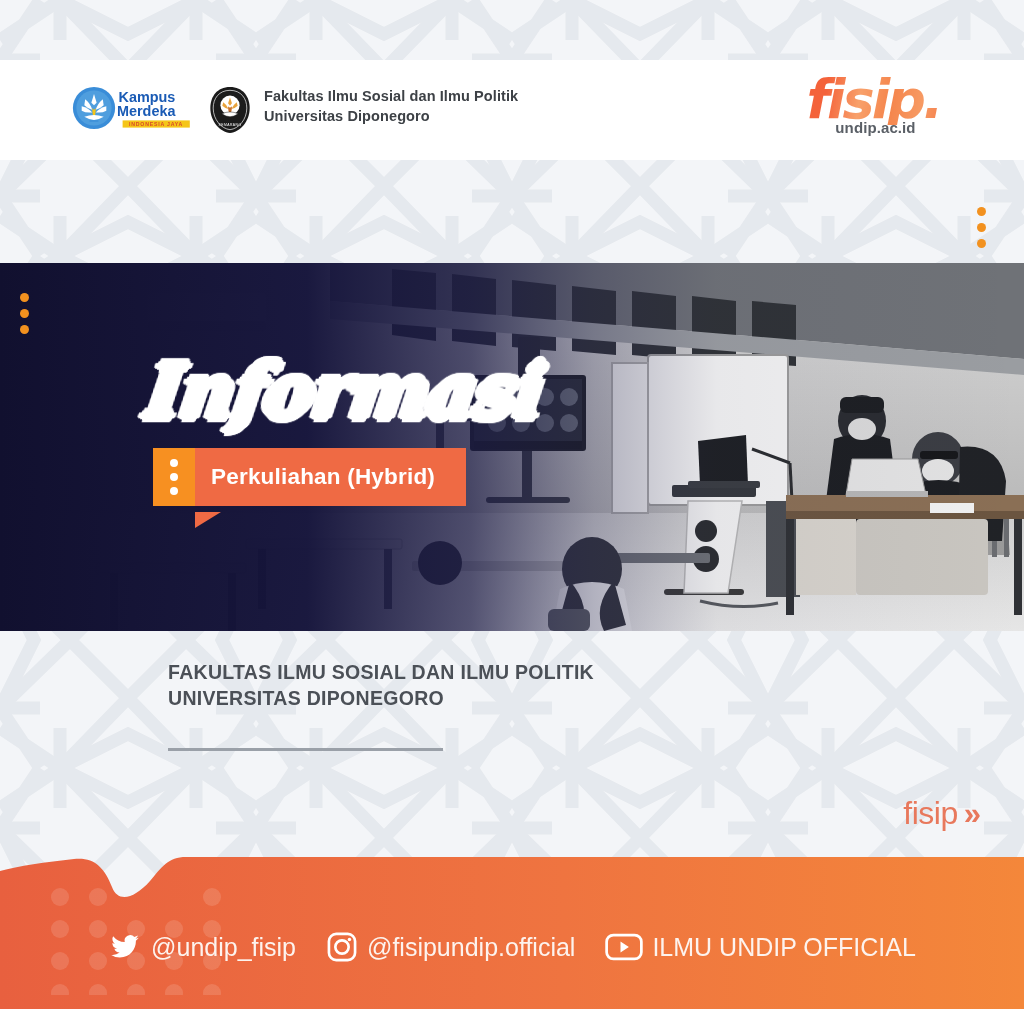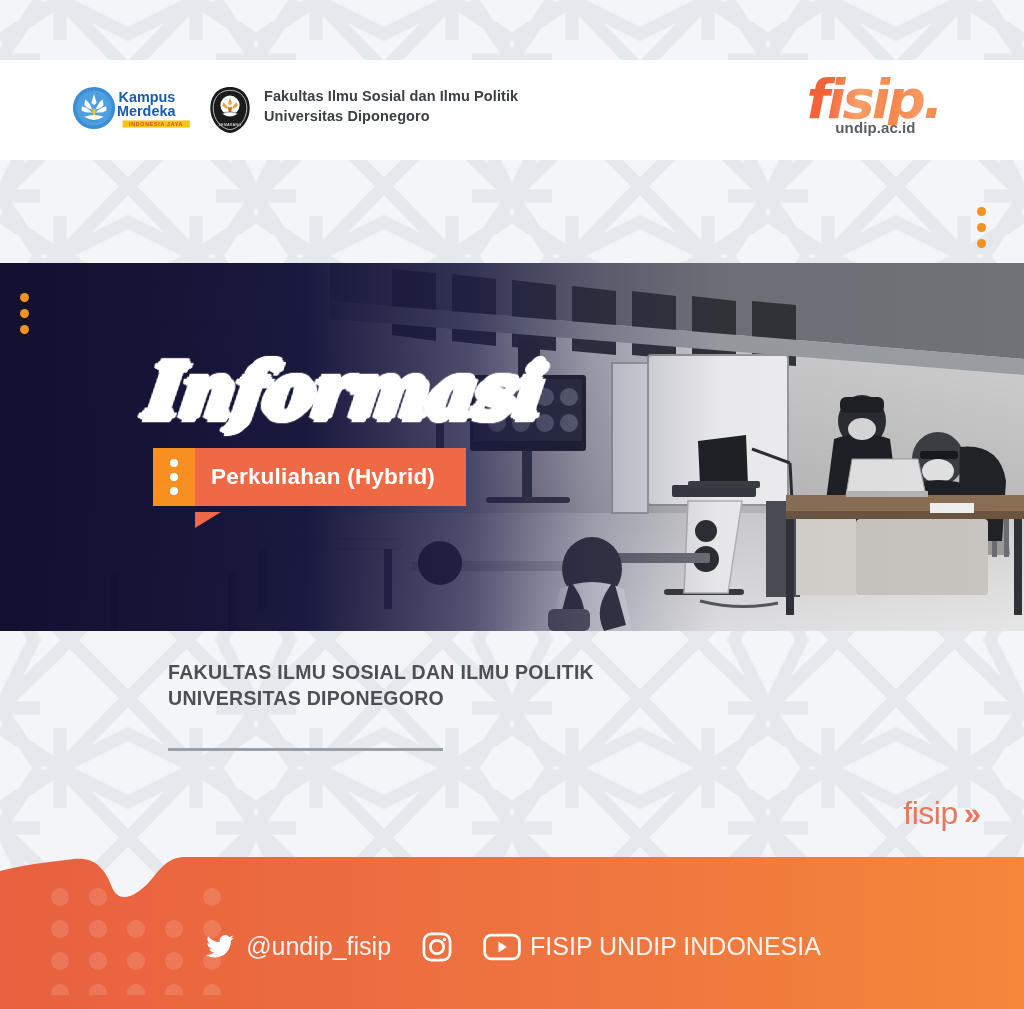--- a/index.html
+++ b/index.html
@@ -142,21 +142,21 @@
     position:absolute; left:0; bottom:0; width:1024px; height:152px;
     z-index:5; overflow:hidden;
   }
   #footer-shape{ position:absolute; inset:0; width:100%; height:100%; }
   #footer-dots{ position:absolute; left:50px; top:30px; z-index:2; }
   #social{
     position:absolute; left:0; bottom:0; width:1024px; height:152px; z-index:3;
     display:flex; align-items:center; justify-content:center; gap:30px;
     padding-top:28px;
   }
-  .social-item{ display:flex; align-items:flex-start; gap:9px; color:#fff; }
+  .social-item{ display:flex; align-items:center; gap:9px; color:#fff; }
   .social-item .lbl{ color:#fdf3ee; font-size:25px; letter-spacing:0px; white-space:nowrap; }
   .social-item svg{ display:block; }
 </style>
 </head>
 <body>
 
 <div id="bg-pattern">
   <svg viewBox="0 0 1024 1009" preserveAspectRatio="none" aria-hidden="true">
     <defs>
       <pattern id="geo" width="256" height="256" patternUnits="userSpaceOnUse">
@@ -448,24 +448,25 @@
       </svg>
       <span class="lbl">@undip_fisip</span>
     </div>
 
     <div class="social-item">
       <svg width="32" height="32" viewBox="0 0 24 24">
         <rect x="2.2" y="2.2" width="19.6" height="19.6" rx="5.5" fill="none" stroke="#ffffff" stroke-width="2"></rect>
         <circle cx="12" cy="12" r="5" fill="none" stroke="#ffffff" stroke-width="2"></circle>
         <circle cx="17.6" cy="6.4" r="1.3" fill="#ffffff"></circle>
       </svg>
+      <span class="lbl">@fisipundip.official</span>
     </div>
 
     <div class="social-item">
       <svg width="38" height="30" viewBox="0 0 28 20">
         <rect x="1.2" y="1.2" width="25.6" height="17.6" rx="5" fill="none" stroke="#ffffff" stroke-width="2"></rect>
         <path d="M11.4 6 L17.6 10 L11.4 14 Z" fill="#ffffff"></path>
       </svg>
-      <span class="lbl">FISIP UNDIP INDONESIA</span>
+      <span class="lbl">ILMU UNDIP OFFICIAL</span>
     </div>
 
   </div>
 </footer>
 
 </body></html>

